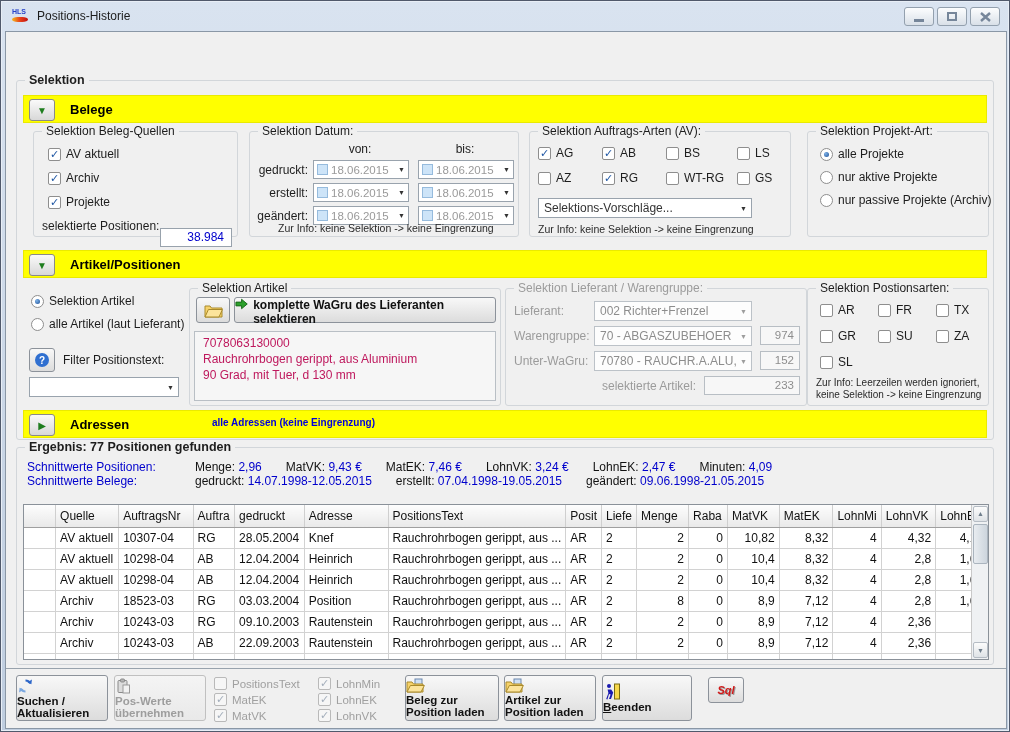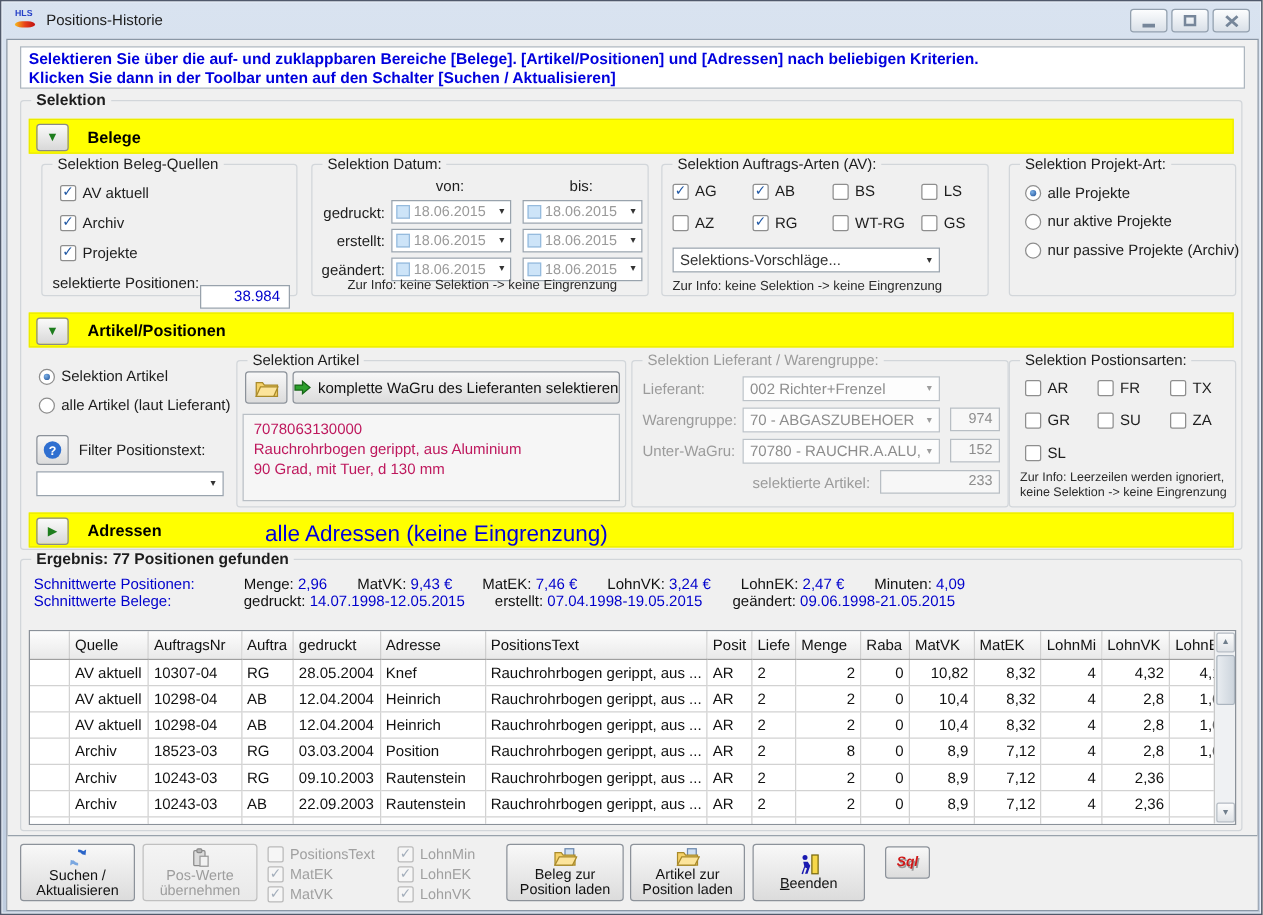--- a/index.html
+++ b/index.html
@@ -31,21 +31,21 @@
   .gb>.cap{position:absolute;top:-8px;left:8px;background:#f0f0f0;padding:0 4px;
            font-size:12px;color:#1d1d1d;white-space:nowrap;}
   .gb>.cap.b{font-weight:bold;font-size:12.5px;}
   .gb>.cap.gray{color:#9b9b9b;}
   
   .bar{position:absolute;left:6px;width:964px;height:28px;background:#ffff00;border:1px solid #eaea00;}
   .bar .arrbtn{position:absolute;left:5px;top:3px;width:26px;height:22px;border:1px solid #8a8a8a;border-radius:3px;
                background:linear-gradient(#fafafa,#d8d8d8);color:#1e7d1e;font-size:10px;
                display:flex;align-items:center;justify-content:center;}
   .bar .bar-title{position:absolute;left:46px;top:6px;font-size:13px;font-weight:bold;color:#000;}
-  .bar .bar-status{position:absolute;left:188px;top:6px;font-size:18px;font-weight:normal;color:#0000dd;}
+  .bar .bar-status{position:absolute;left:188px;top:6px;font-size:10px;font-weight:bold;color:#0000dd;}
   
   .cb{display:inline-flex;align-items:center;white-space:nowrap;}
   .cb-box{display:inline-block;width:13px;height:13px;border:1px solid #8e8e8e;border-radius:2px;
           background:#fff;text-align:center;line-height:11px;font-size:11px;color:#1f57a4;flex:none;}
   .cb-box.on{color:#1f57a4;}
   .cb-lb{margin-left:5px;font-size:12px;color:#1d1d1d;}
   .cb.dis .cb-box{border-color:#b9b9b9;background:#f6f6f6;color:#a3aebb;}
   .cb.dis .cb-lb{color:#a0a0a0;font-size:11.5px;}
   .rd{display:inline-flex;align-items:center;white-space:nowrap;}
   .rd-box{display:inline-block;width:13px;height:13px;border:1px solid #8e8e8e;border-radius:50%;
@@ -73,22 +73,22 @@
        text-align:right;padding:0 5px;font-size:11.5px;line-height:17px;height:19px;}
   .fld-blue{position:absolute;border:1px solid #98a2ac;background:#fff;color:#0000cc;
        text-align:right;padding:0 7px;font-size:12px;line-height:17px;height:19px;margin-top:12px;}
   .small-info{position:absolute;font-size:10.5px;color:#2a2a2a;white-space:nowrap;}
   .lbl{position:absolute;font-size:12px;color:#1d1d1d;white-space:nowrap;}
   .lbl.gray{color:#9b9b9b;}
   .blue-lines{position:absolute;border:1px solid #b9bfc5;background:#f6f6f6;padding:3px 8px;}
   .blue-lines div{font-size:12px;color:#be185d;line-height:16px;white-space:nowrap;}
   
   .btn{border:1px solid #8c929a;border-radius:3px;background:linear-gradient(#f8f8f8,#dcdcdc);
-       display:flex;flex-direction:column;align-items:center;justify-content:center;
-       font-size:11.5px;color:#111;}
+       display:flex;flex-direction:column;align-items:flex-start;justify-content:center;
+       font-size:11.5px;color:#111;font-weight:bold;}
   .btn.dis{color:#9d9d9d;border-color:#c0c0c0;background:linear-gradient(#f4f4f4,#e9e9e9);}
   .sq-btn{position:absolute;display:flex;align-items:center;justify-content:center;}
   
   .tbl-wrap{position:absolute;border:1px solid #8a9199;background:#fff;overflow:hidden;}
   table.grid{border-collapse:collapse;table-layout:fixed;}
   table.grid th{height:22px;font-size:12px;font-weight:normal;color:#111;text-align:left;padding:0 4px;
        background:linear-gradient(#fdfdfd,#e9e9e9);border-right:1px solid #cfcfcf;border-bottom:1px solid #9f9f9f;
        overflow:hidden;white-space:nowrap;}
   table.grid td{height:21px;font-size:12px;color:#111;padding:0 4px;border-right:1px solid #d2d2d2;
        border-bottom:1px solid #d2d2d2;overflow:hidden;white-space:nowrap;background:#fff;}
@@ -130,24 +130,20 @@
       <span class="wbtn">
         <svg width="11" height="10" viewBox="0 0 11 10">
             <path d="M1 1 L10 9 M10 1 L1 9" stroke="#76869a" stroke-width="2.4"></path>
           </svg>
       </span>
     </span>
   </div>
 
   <div class="client">
 
-    <div class="instr">
-      <div>Selektieren Sie über die auf- und zuklappbaren Bereiche  [Belege].  [Artikel/Positionen]  und  [Adressen]  nach beliebigen Kriterien.</div>
-      <div>Klicken Sie dann in der Toolbar unten auf den Schalter [Suchen / Aktualisieren]</div>
-    </div>
 
     <div class="gb" style="left:10px;top:48px;width:978px;height:360px;">
       <span class="cap b">Selektion</span>
 
       <div class="bar" style="top:14px;">
         <span class="arrbtn">
             <span>▼</span>
           </span>
         <span class="bar-title">Belege</span>
       </div>

